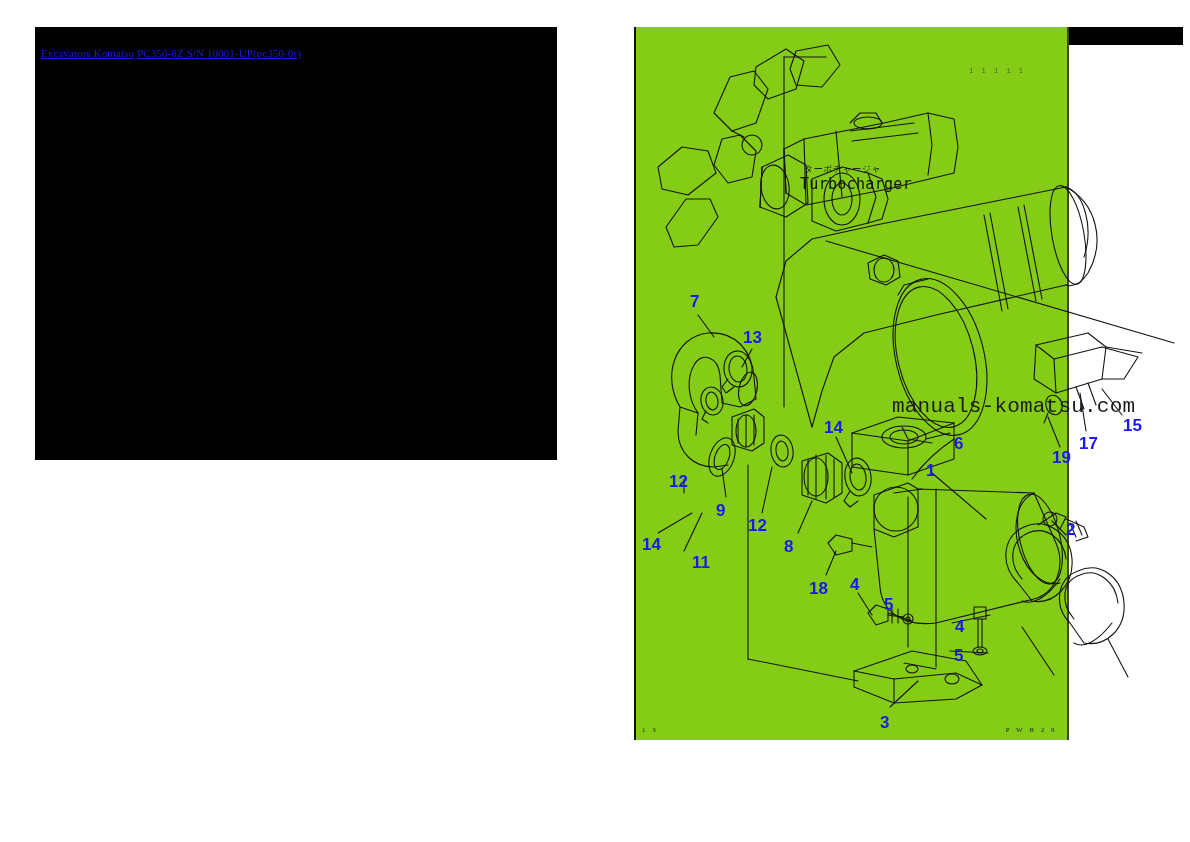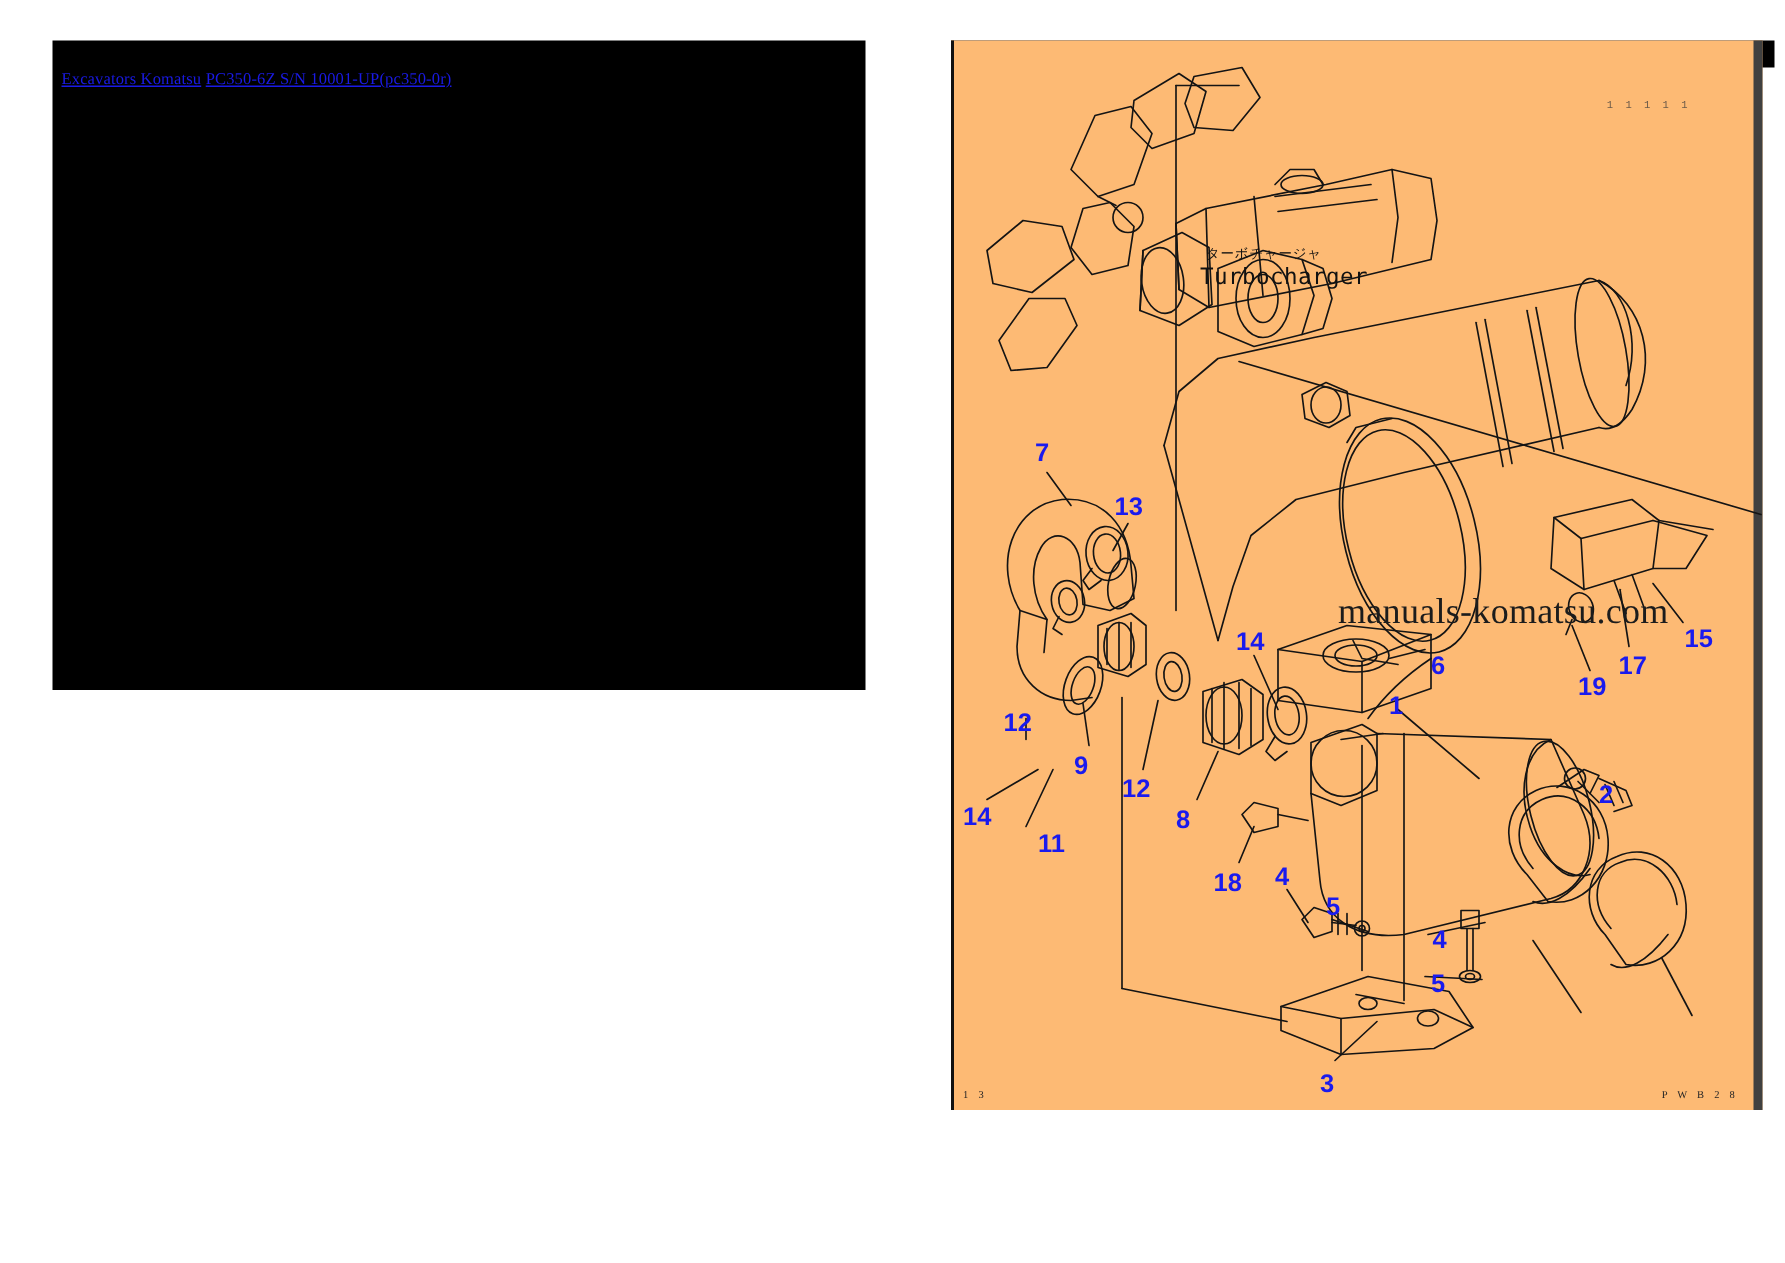--- a/index.html
+++ b/index.html
@@ -17,21 +17,20 @@
   }
 
   
   #left-panel {
     position: absolute;
     left: 35px;
     top: 27px;
     width: 522px;
     height: 433px;
     background: #000000;
-    padding-left: 20px;
   }
   #breadcrumb {
     position: absolute;
     left: 6px;
     top: 20px;
     white-space: nowrap;
     font-family: "Liberation Serif", serif;
     font-size: 11px;
     line-height: 12px;
     letter-spacing: 0.1px;
@@ -41,25 +40,25 @@
     text-decoration: underline;
     cursor: pointer;
   }
   #breadcrumb a + a { margin-left: 3px; }
 
   
   #diagram-panel {
     position: absolute;
     left: 634px;
     top: 27px;
-    width: 541px;
+    width: 435px;
     height: 713px;
-    background: #fdba74;
+    background: #84cc16;
     border-left: 2px solid #111;
-    border-right: 6px solid #404040;
+    border-right: 2px solid #404040;
     box-sizing: border-box;
   }
   #top-black-bar {
     position: absolute;
     left: 634px;
     top: 27px;
     width: 549px;
     height: 18px;
     background: #000000;
   }
@@ -107,22 +106,22 @@
     font-size: 15px;
     color: #111;
     white-space: nowrap;
     letter-spacing: .3px;
   }
 
   #watermark {
     position: absolute;
     left: 256px;
     top: 368px;
-    font-family: Liberation Serif, serif;
-    font-size: 24px;
+    font-family: Liberation Mono, monospace;
+    font-size: 21px;
     color: #1c1c1c;
     white-space: nowrap;
     letter-spacing: .2px;
   }
 
   .footer-code {
     position: absolute;
     bottom: 6px;
     font-family: Liberation Serif, serif;
     font-size: 7px;

